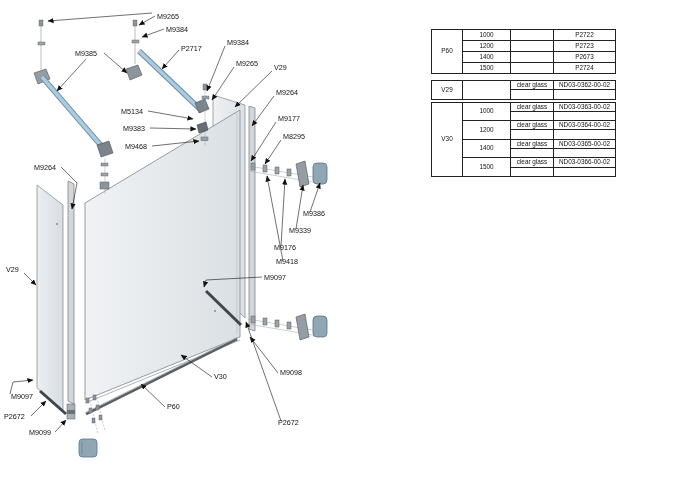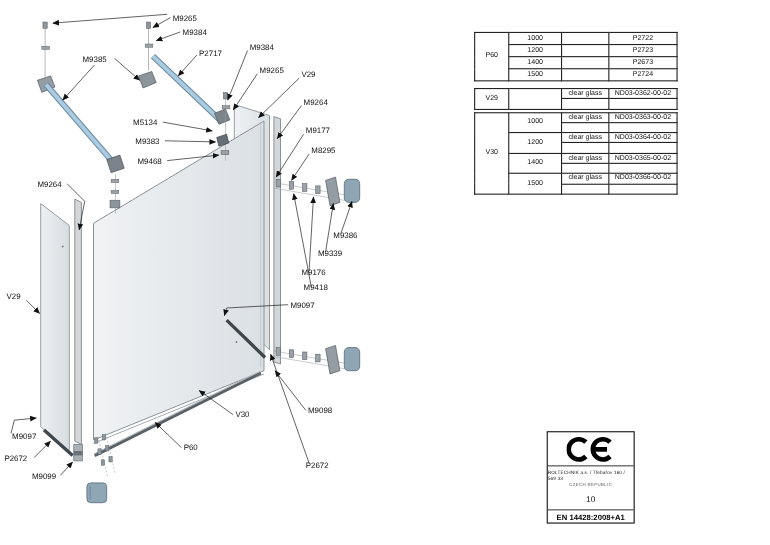--- a/index.html
+++ b/index.html
@@ -311,26 +311,14 @@
             <td>ND03-0366-00-02</td>
           </tr>
           <tr>
             <td></td>
             <td></td>
           </tr>
         </tbody>
     </table>
   </div>
 
-  <div class="ce-box">
-    <svg class="ce-mark" width="44" height="24" viewBox="0 0 46 24">
-      <path d="M18.4,5.2 A9.6,9.6 0 1 0 18.4,18.8" fill="none" stroke="#000" stroke-width="4.4"></path>
-      <path d="M41.4,5.2 A9.6,9.6 0 1 0 41.4,18.8" fill="none" stroke="#000" stroke-width="4.4"></path>
-      <line x1="26.5" y1="12" x2="38.5" y2="12" stroke="#000" stroke-width="4.4"></line>
-    </svg>
-    <div class="ce-rule"></div>
-    <div class="ce-addr1">ROLTECHNIK a.s. / Třebařov 160 / 569 33</div>
-    <div class="ce-addr2">CZECH REPUBLIC</div>
-    <div class="ce-num">10</div>
-    <div class="ce-std">EN 14428:2008+A1</div>
-  </div>
 
 </div>
 
 </body></html>

